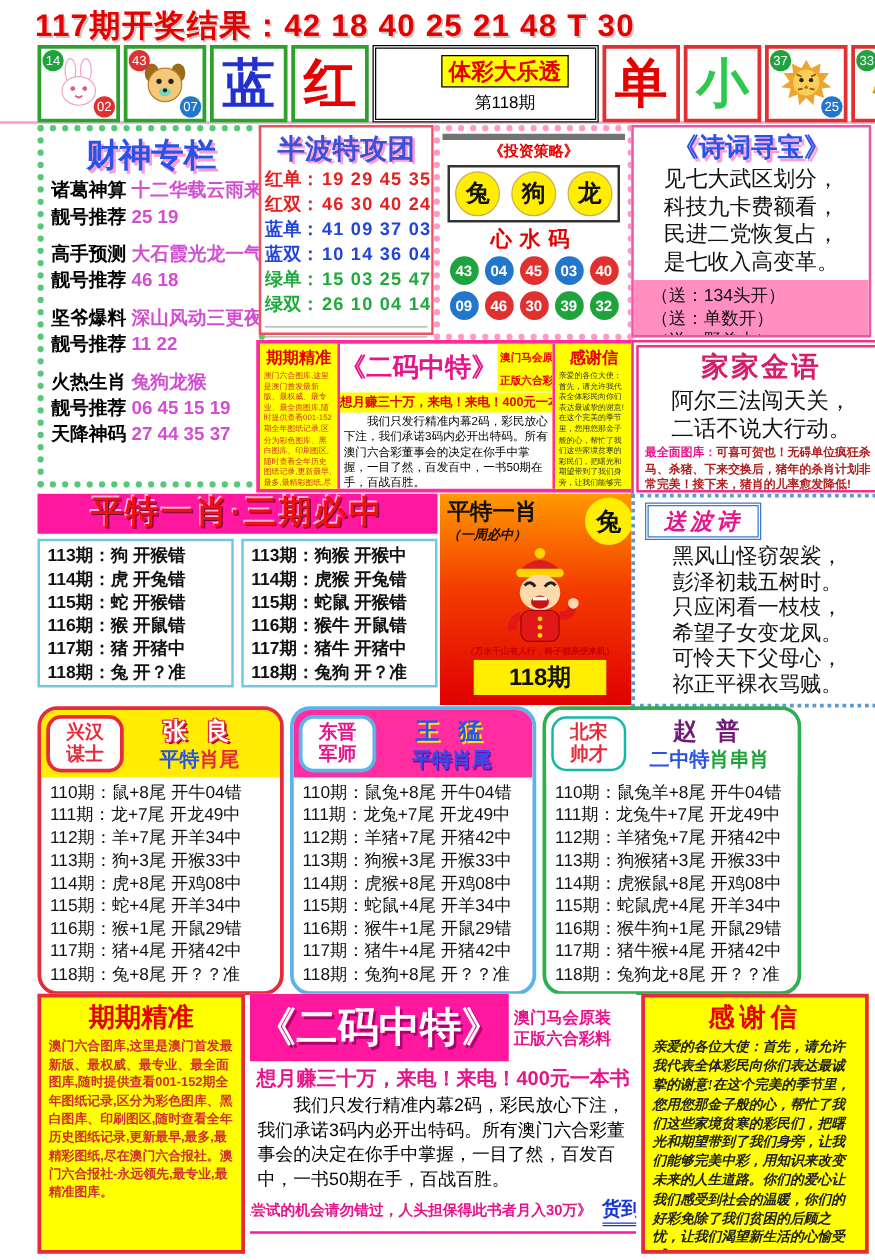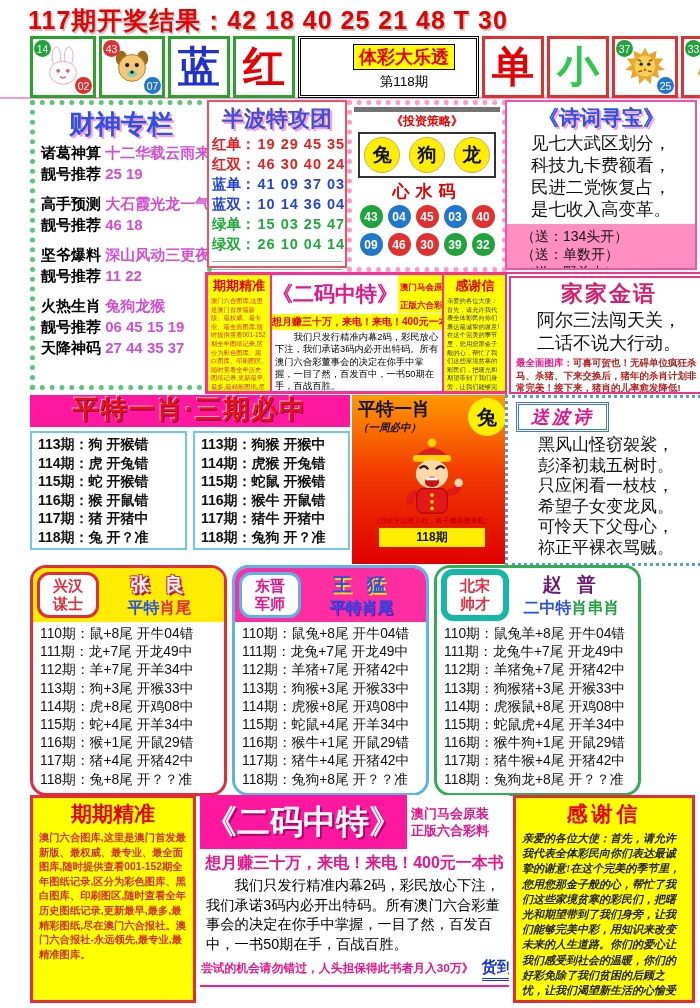--- a/index.html
+++ b/index.html
@@ -91,40 +91,40 @@
   .card{position:absolute;left:352px;top:395px;width:148px;height:165px;
         background:linear-gradient(180deg,#ff9a00,#f33c00 45%,#e00000);padding:2px 6px;overflow:hidden;}
   .cd-head{display:flex;align-items:flex-start;}
   .cd-tl{flex:1;}
   .cd-title{font-size:18px;font-weight:bold;color:#111;white-space:nowrap;}
   .cd-sub{font-size:10.5px;font-weight:bold;color:#111;font-style:italic;white-space:nowrap;}
   .cd-z{width:38px;height:38px;background:#ffee00;border-radius:50%;display:flex;align-items:center;justify-content:center;
         font-size:20px;font-weight:bold;color:#111;margin-top:1px;}
   .cd-boy{display:block;margin:0 auto;}
   .cd-cap{color:#c80000;font-size:7px;text-align:center;font-weight:bold;white-space:nowrap;}
-  .cd-issue{background:#ffee00;color:#111;font-weight:bold;font-size:12px;text-align:center;width:106px;margin:2px auto 0;padding:1px 0;}
+  .cd-issue{background:#ffee00;color:#111;font-weight:bold;font-size:19px;text-align:center;width:106px;margin:2px auto 0;padding:1px 0;}
   
   .songbo{position:absolute;left:505px;top:395px;width:184px;height:159px;border:3px dotted #5b9bd5;background:#fff;padding:3px 6px;overflow:hidden;}
   .sb-titlebox{display:inline-block;border:3px double #3b7bc8;padding:0 12px;margin:1px 0 3px 2px;}
   .sb-title{color:#e6158c;font-weight:bold;font-size:18px;font-style:italic;letter-spacing:3px;white-space:nowrap;}
   .sb-line{font-size:17px;line-height:20.5px;color:#111;text-align:center;white-space:nowrap;}
   
   .cols{position:absolute;left:30px;top:565px;width:611px;display:flex;gap:5px;}
   .col{border-radius:16px;overflow:hidden;background:#fff;}
   .col0{width:212px;border:3px solid #e62b3c;}
   .col1{width:212px;border:3px solid #5ab4e8;}
   .col2{width:223px;border:3px solid #2fae52;}
   .col-head{display:flex;align-items:center;height:50px;padding:2px 4px;}
   .col0 .col-head{background:#ffec00;}
   .col1 .col-head{background:#ff2da0;}
   .col2 .col-head{background:#ffffff;}
   .badge{width:56px;border-radius:12px;background:#fff;text-align:center;font-weight:bold;font-size:15px;line-height:18px;padding:2px 0;}
   .col0 .badge{border:3px solid #e62b3c;color:#e62b3c;}
   .col1 .badge{border:3px solid #5ab4e8;color:#e6158c;}
-  .col2 .badge{border:6px solid #14b8a6;color:#e62b3c;}
+  .col2 .badge{border:2px solid #14b8a6;color:#e62b3c;}
   .col-ht{flex:1;text-align:center;}
   .col-name{font-size:19px;font-weight:bold;letter-spacing:5px;}
   .col0 .col-name{color:#fff;text-shadow:-1px -1px 0 #e62b3c,1px -1px 0 #e62b3c,-1px 1px 0 #e62b3c,1px 1px 0 #e62b3c,2px 2px 0 #a00020;}
   .col1 .col-name{color:#2a52e8;text-shadow:1.5px 1.5px 0 #ffe400;}
   .col2 .col-name{color:#701a75;}
   .col-type{font-size:16px;font-weight:bold;white-space:nowrap;}
   .col0 .type-a{color:#2a52e8}.col0 .type-b{color:#e62b3c}
   .col1 .type-a{color:#2a52e8;text-shadow:1px 1px 0 #8800aa}.col1 .type-b{color:#2a52e8;text-shadow:1px 1px 0 #8800aa}
   .col2 .type-a{color:#2a52e8}.col2 .type-b{color:#1fa33c}
   .col-rows{padding:3px 2px 4px 7px;}

